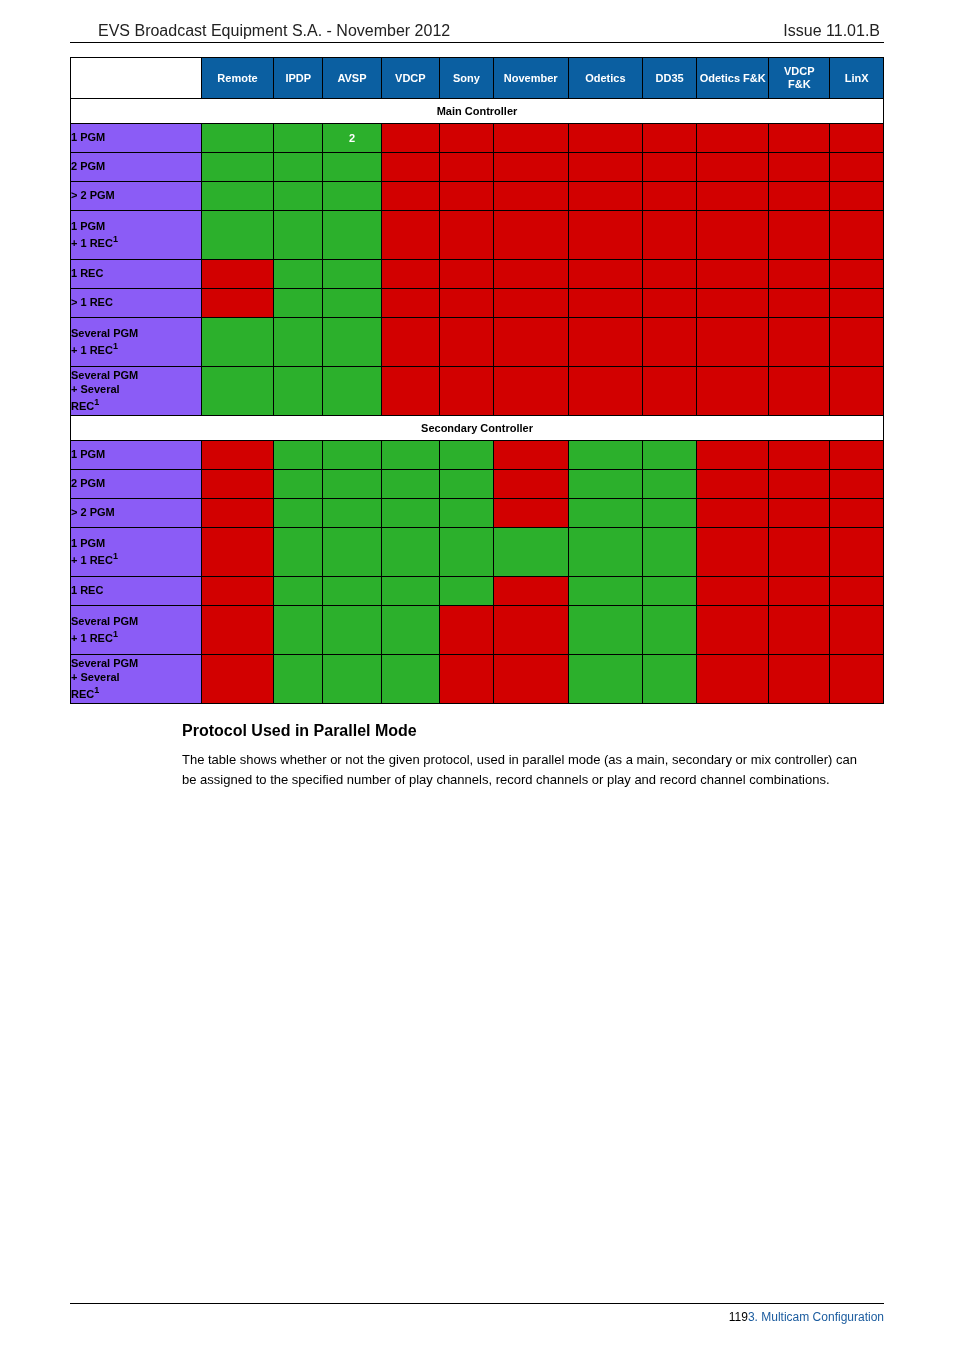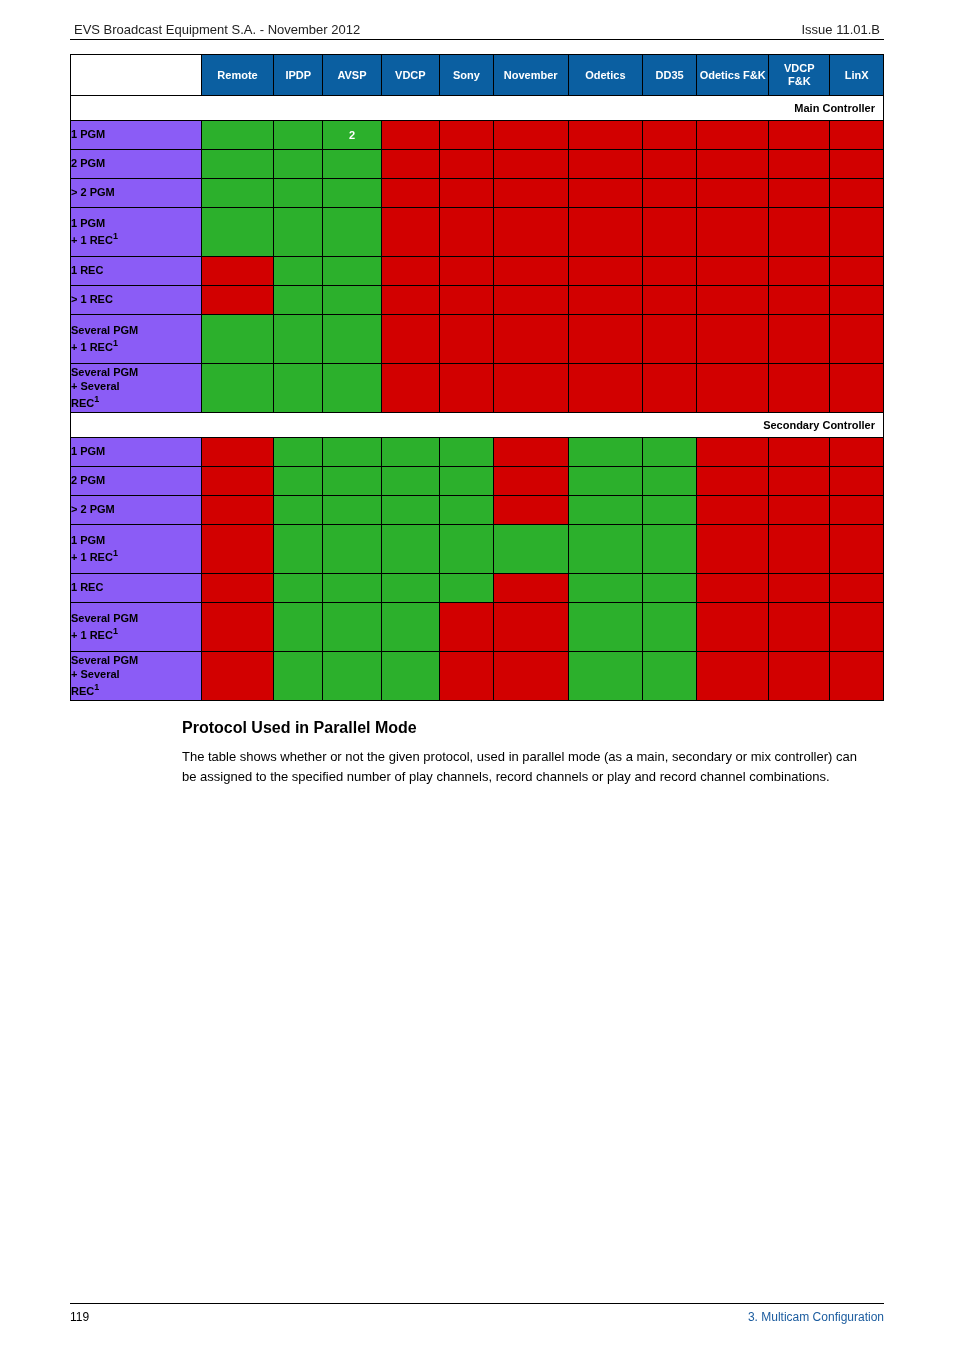--- a/index.html
+++ b/index.html
@@ -19,23 +19,24 @@
   .page {
     width: 954px;
     min-height: 1350px;
     box-sizing: border-box;
     padding: 22px 70px 40px 70px;
     position: relative;
   }
   .topbar {
     display: flex;
     justify-content: space-between;
-    font-size: 13px;
+    font-size: 16px;
     color: #222;
     padding: 0 4px 2px 4px;
+    margin-left: 24px;
   }
   .toprule {
     border: 0;
     border-top: 1px solid var(--rule);
     margin: 0 0 14px 0;
   }
 
   
   table.matrix {
     border-collapse: collapse;
@@ -59,21 +60,21 @@
     padding: 6px 2px;
     line-height: 1.15;
   }
   table.matrix thead th:first-child {
     background: #fff;
   }
   table.matrix .section td {
     background: #fff;
     color: #000;
     font-weight: 700;
-    text-align: right;
+    text-align: center;
     padding: 6px 8px;
     height: auto;
   }
   col.rowlabel { width: 112px; }
   col.c-remote { width: 62px; }
   col.c-ipdp   { width: 42px; }
   col.c-avsp   { width: 50px; }
   col.c-vdcp   { width: 50px; }
   col.c-sony   { width: 46px; }
   col.c-edit   { width: 64px; }
@@ -124,21 +125,21 @@
   }
 
   .footer {
     position: absolute;
     bottom: 26px;
     left: 70px;
     right: 70px;
     border-top: 1px solid var(--rule);
     padding-top: 6px;
     display: flex;
-    justify-content: space-between;
+    justify-content: flex-end;
     font-size: 12px;
   }
   .footer .right { color: var(--blue-link); }
 </style>
 </head>
 <body>
 
 <div class="page">
 
   <div class="topbar">

